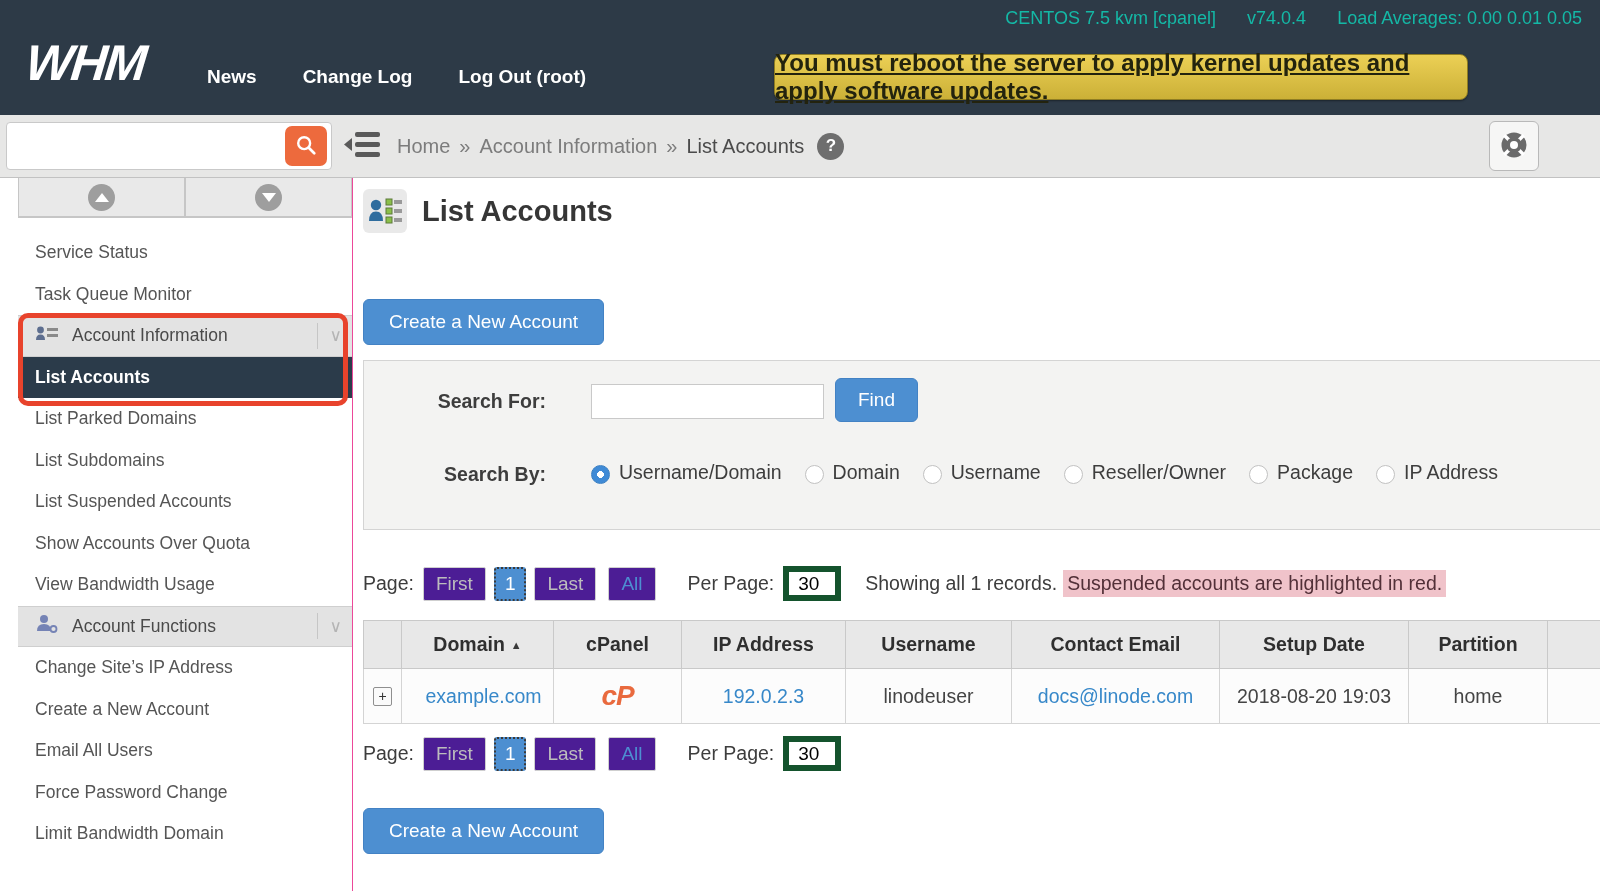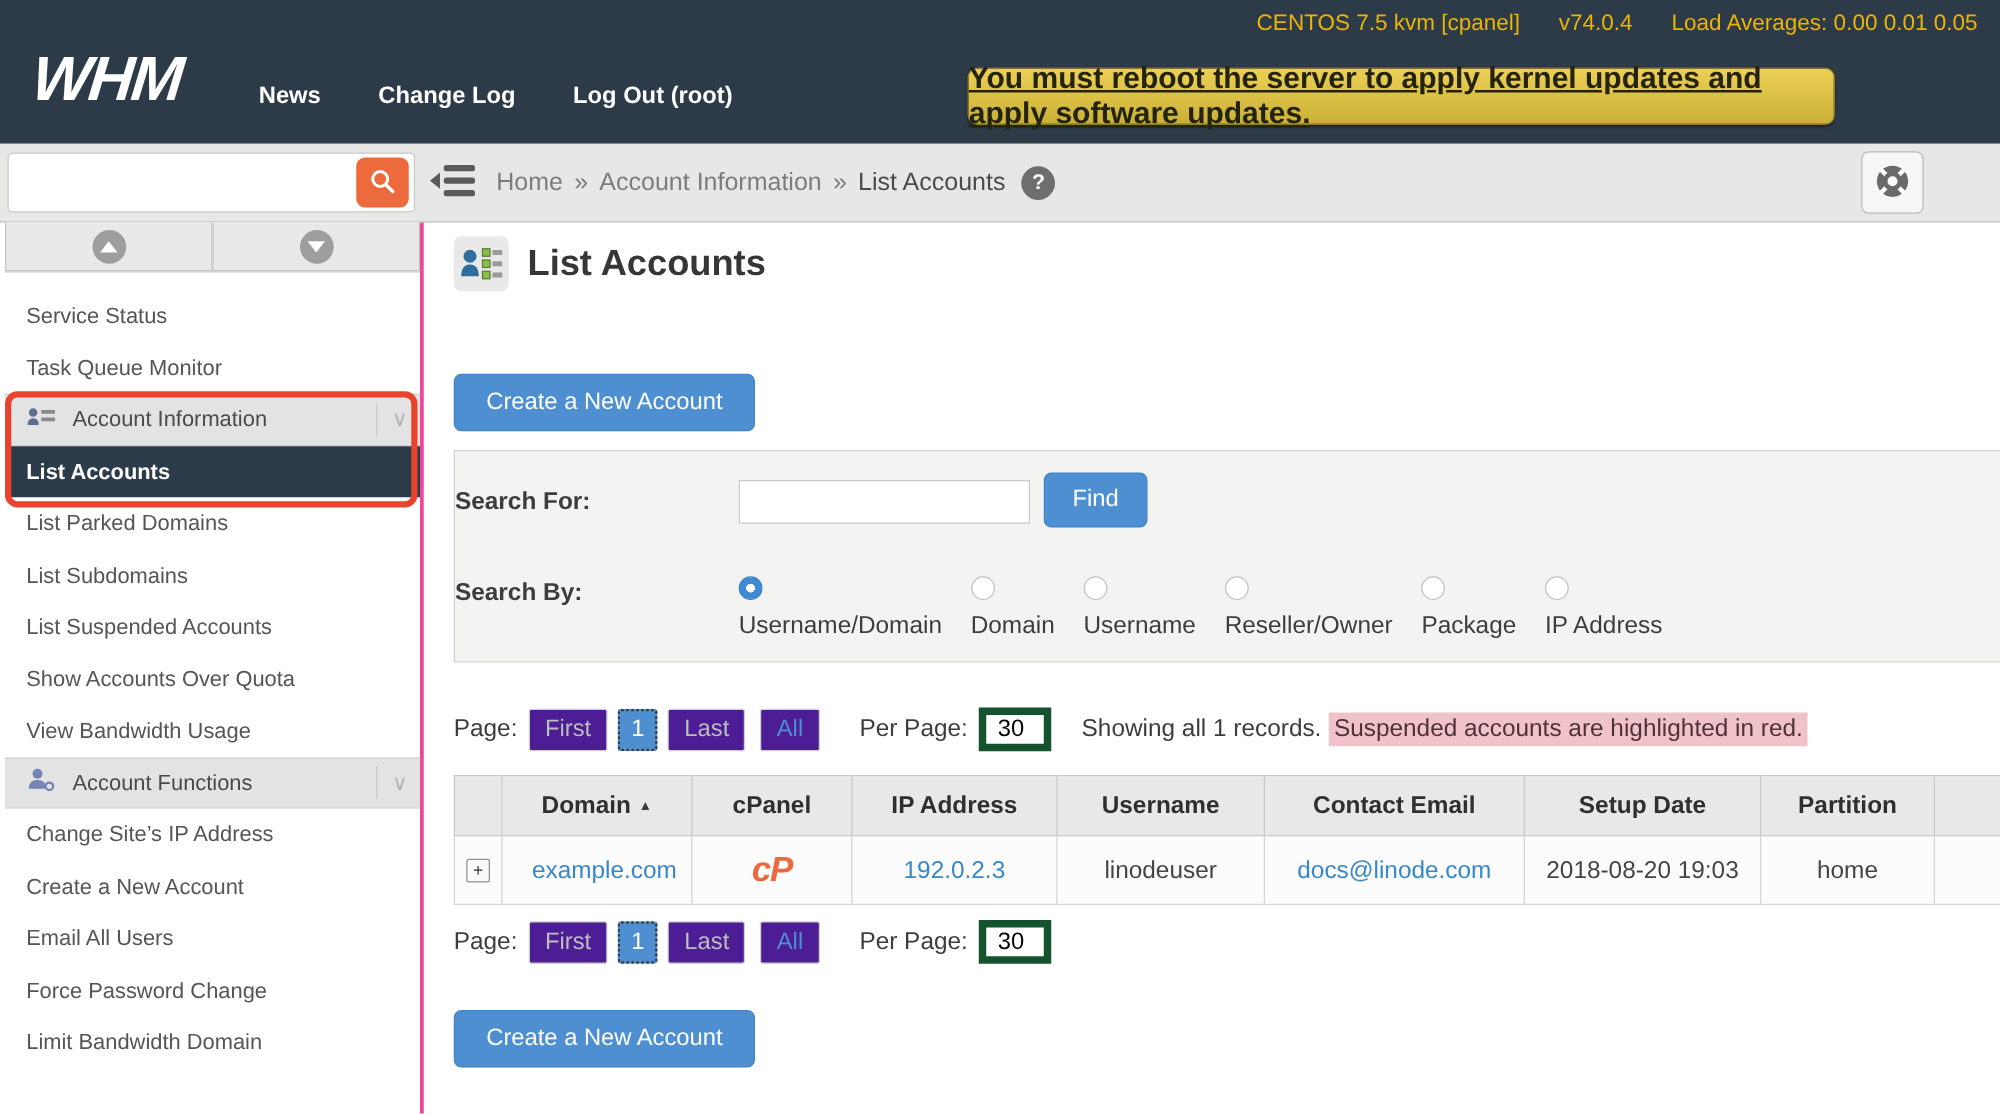--- a/index.html
+++ b/index.html
@@ -2,21 +2,21 @@
 <html><head>
 <meta charset="utf-8">
 <style>
   * { margin:0; padding:0; box-sizing:border-box; }
   html,body { width:1600px; height:891px; overflow:hidden; background:#fff;
               font-family:"Liberation Sans", sans-serif; }
   body { position:relative; }
 
   
   .topbar { position:absolute; left:0; top:0; width:1600px; height:115px; background:#2d3a47; }
-  .server-info { position:absolute; top:8px; right:18px; color:#eab308; font-size:18px; }
+  .server-info { position:absolute; top:8px; right:18px; color:#14b8a6; font-size:18px; }
   .server-info span { margin-left:26px; }
   .whm-logo { position:absolute; left:26px; top:34px; color:#fff; font-size:50px; font-weight:800;
               font-style:italic; letter-spacing:-2px; transform:skewX(-6deg); }
   .topnav { position:absolute; left:207px; top:66px; display:flex; gap:46px; }
   .topnav a { color:#fff; font-size:19px; font-weight:600; text-decoration:none; cursor:pointer; }
   .alert-banner { position:absolute; left:774px; top:54px; width:694px; height:46px;
                   background:linear-gradient(#ecd055,#cbb037); border:1.5px solid #8f7d22;
                   border-radius:8px; display:flex; align-items:center; justify-content:center;
                   font-size:24px; font-weight:600; color:#23230e; text-decoration:underline;
                   box-shadow:0 1px 2px rgba(0,0,0,.4); cursor:pointer; }
@@ -38,22 +38,22 @@
   .breadcrumb .crumb { cursor:pointer; }
   .breadcrumb .crumb.current { color:#4b4b4b; }
   .help-circle { width:27px; height:27px; border-radius:50%; background:#6e6e6e; color:#fff;
                  font-size:17px; font-weight:bold; display:flex; align-items:center;
                  justify-content:center; margin-left:4px; cursor:pointer; }
   .support-btn { position:absolute; left:1489px; top:6px; width:50px; height:50px; background:#f6f6f5;
                  border:1px solid #b9b9b9; border-radius:6px; cursor:pointer; display:flex;
                  align-items:center; justify-content:center; }
 
   
-  .sidebar { position:absolute; left:4px; top:178px; width:335px; height:713px; background:#fff;
-             border-right:3px solid #ec4899; }
+  .sidebar { position:absolute; left:18px; top:178px; width:335px; height:713px; background:#fff;
+             border-right:1px solid #ec4899; }
   .scroll-btns { display:flex; height:40px; border-bottom:1px solid #c6c6c6; }
   .scroll-btn { flex:1; background:#e9e9e9; border:1px solid #c6c6c6; border-top:none;
                 display:flex; align-items:center; justify-content:center; cursor:pointer; }
   .scroll-circle { width:27px; height:27px; border-radius:50%; background:#9e9e9e; display:flex;
                    align-items:center; justify-content:center; }
   .tri-up { width:0; height:0; border-left:7px solid transparent; border-right:7px solid transparent;
             border-bottom:9px solid #fff; }
   .tri-down { width:0; height:0; border-left:7px solid transparent; border-right:7px solid transparent;
               border-top:9px solid #fff; }
   .menu { padding-top:14px; }
@@ -77,32 +77,32 @@
   .page-title { font-size:29px; color:#363636; }
   .btn-blue { background:#4d8fd1; border:1px solid #4382c4; color:#fff; font-size:19px;
               font-family:"Liberation Sans",sans-serif; border-radius:6px; padding:11px 25px;
               cursor:pointer; }
   .create-btn-1 { position:absolute; left:27px; top:121px; }
   .create-btn-2 { position:absolute; left:27px; top:630px; }
 
   .search-panel { position:absolute; left:27px; top:182px; width:1280px; height:170px;
                   background:#f3f3f2; border:1px solid #d4d4d4; }
   .sp-row1 { position:absolute; left:0; top:17px; width:100%; height:46px; }
-  .sp-label { position:absolute; left:0; width:182px; text-align:left; font-size:19.5px;
+  .sp-label { position:absolute; left:0; width:182px; text-align:right; font-size:19.5px;
               font-weight:bold; color:#3d3d3d; }
   .sp-row1 .sp-label { top:12px; }
   .sp-input { position:absolute; left:227px; top:6px; width:233px; height:35px; border:1px solid #c9c9c9;
               font-size:18px; padding:0 8px; font-family:"Liberation Sans",sans-serif; }
   .find-btn { position:absolute; left:471px; top:0; padding:10px 22px; }
   .sp-row2 { position:absolute; left:0; top:100px; width:100%; height:30px; }
   .sp-row2 .sp-label { top:2px; }
   .radio-group { position:absolute; left:227px; top:0; display:flex; align-items:center; gap:23px;
                  white-space:nowrap; }
-  .radio-opt { display:flex; align-items:flex-start; gap:9px; font-size:19.5px; color:#3d3d3d;
-               cursor:pointer;flex-direction:column; }
+  .radio-opt { display:flex; align-items:flex-end; gap:9px; font-size:19.5px; color:#3d3d3d;
+               cursor:pointer; }
   .radio { width:19px; height:19px; border-radius:50%; border:1px solid #c2c2c2; background:#fff; }
   .radio.checked { border-color:#3a7fc2;
                    background:radial-gradient(circle,#fff 0 3.5px,#3f8ad6 3.6px); }
 
   .pagerow { position:absolute; left:27px; display:flex; align-items:center; font-size:19.5px;
              color:#3d3d3d; }
   .pagerow-1 { top:388px; }
   .pagerow-2 { top:558px; }
   .pg-label { margin-right:9px; }
   .pg-btn { font-size:19px; font-family:"Liberation Sans",sans-serif; padding:5px 12px;

